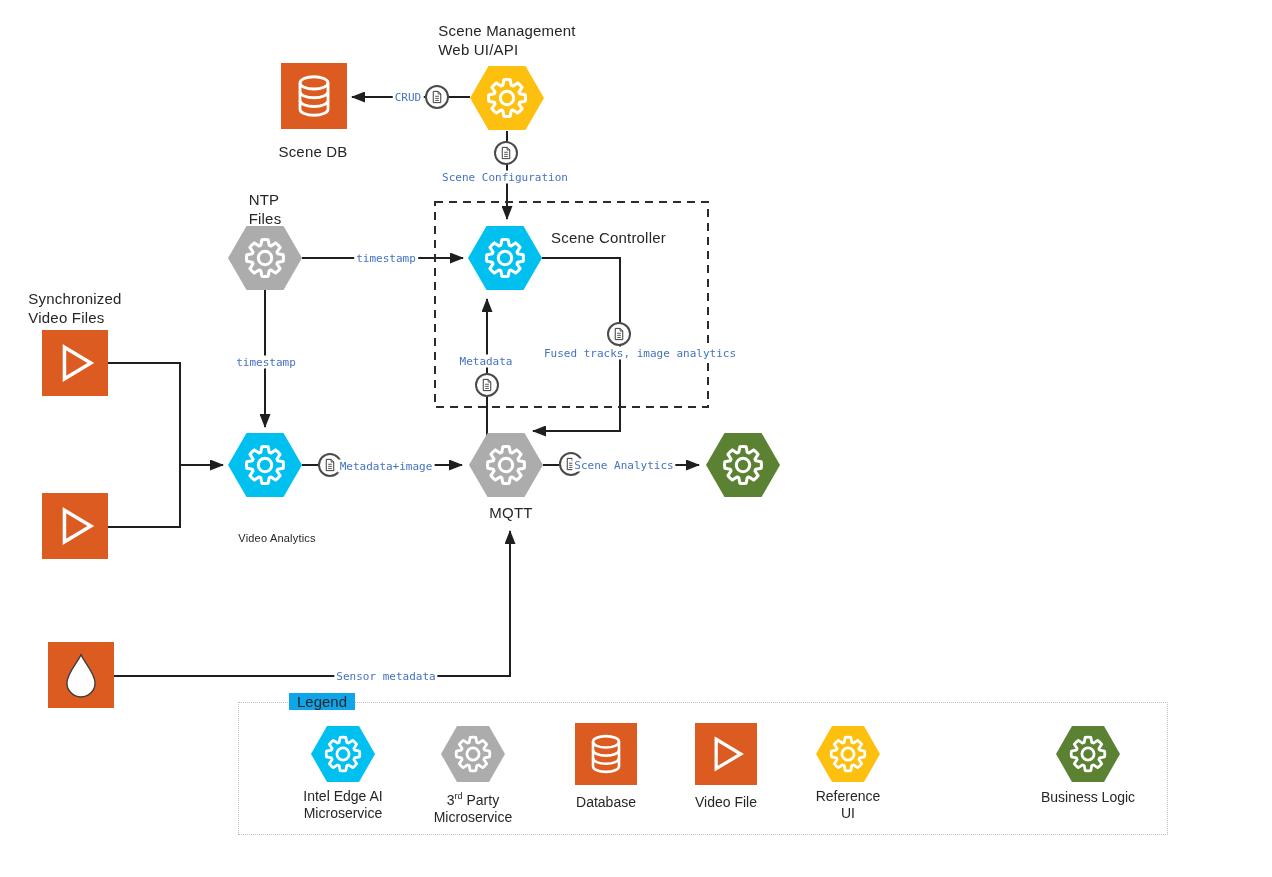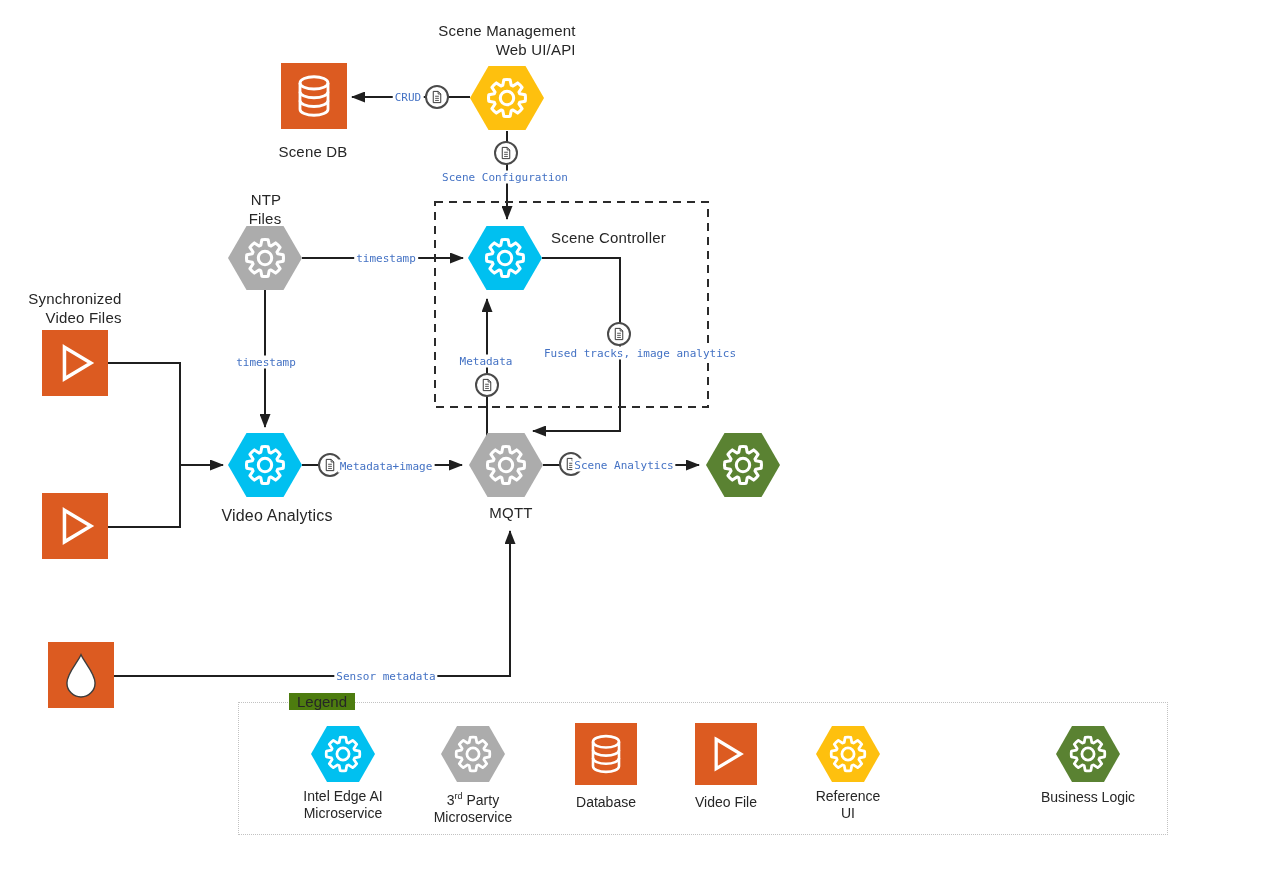--- a/index.html
+++ b/index.html
@@ -10,27 +10,27 @@
        clip-path:polygon(25% 0,75% 0,100% 50%,75% 100%,25% 100%,0 50%);}
   .sq{position:absolute;width:66px;height:66px;display:flex;align-items:center;justify-content:center;}
   .hex.blue{background:#00C0F0;} .hex.gray{background:#ACACAC;}
   .hex.yellow{background:#FEC00E;} .hex.green{background:#5A8232;}
   .sq.orange{background:#DC5B21;}
   .gear{display:block;}
   .doc{position:absolute;width:24px;height:24px;border-radius:50%;background:#fff;
        border:2px solid #4a4a4a;box-sizing:border-box;display:flex;align-items:center;justify-content:center;}
   .elabel{position:absolute;transform:translate(-50%,-50%);white-space:nowrap;
           font:11px "DejaVu Sans Mono",monospace;color:#4472C4;background:#fff;padding:0 2px;}
-  .nlabel{position:absolute;transform:translateX(-50%);text-align:right;white-space:nowrap;
+  .nlabel{position:absolute;transform:translateX(-50%);text-align:left;white-space:nowrap;
           font-size:15px;line-height:19px;color:#262626;letter-spacing:.2px;}
   .nlabel.left{transform:none;text-align:left;}
-  .nlabel.big{font-size:16px;}
+  .nlabel.big{font-size:11px;margin-top:23px;}
   .legend-box{position:absolute;left:238px;top:702px;width:930px;height:133px;
               border:1px dotted #c2c2c2;box-sizing:border-box;}
-  .legend-title{position:absolute;left:50px;top:-10px;background:#4d7c0f;padding:0 8px;
+  .legend-title{position:absolute;left:50px;top:-10px;background:#0ea5e9;padding:0 8px;
                 font-size:15px;color:#262626;}
   .legend-item{position:absolute;width:132px;text-align:center;}
   .legend-item .iconrow{display:flex;justify-content:center;}
   .legend-item .lhex{width:64px;height:56px;clip-path:polygon(25% 0,75% 0,100% 50%,75% 100%,25% 100%,0 50%);
                      display:flex;align-items:center;justify-content:center;}
   .legend-item .lsq{width:62px;height:62px;display:flex;align-items:center;justify-content:center;}
   .legend-item .llabel{margin-top:6px;font-size:14px;line-height:17px;color:#262626;}
   sup{font-size:9px;}
 </style>
 </head>

